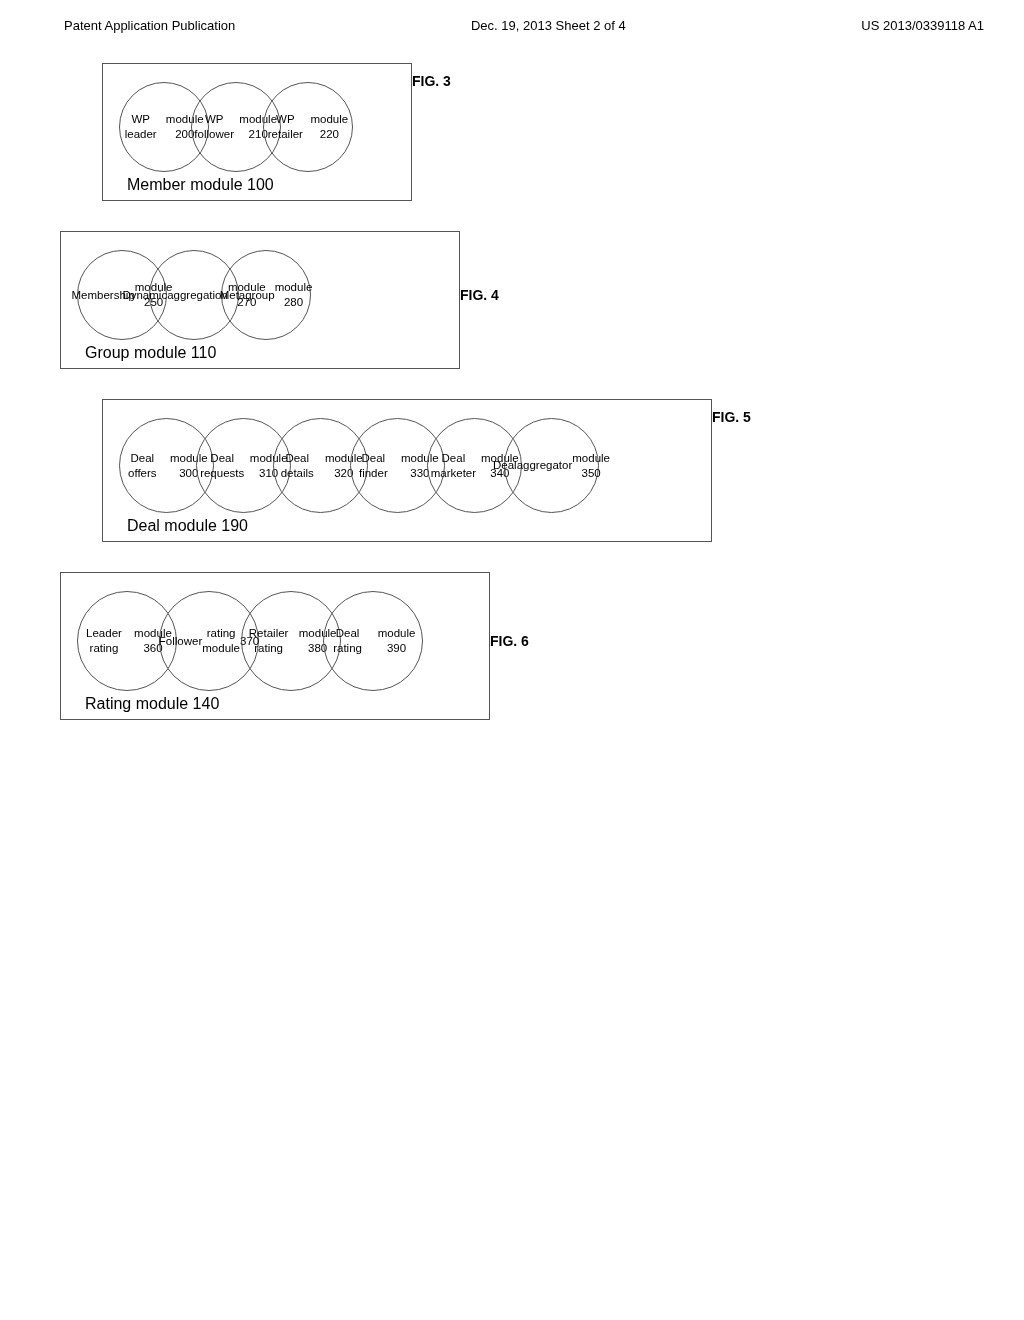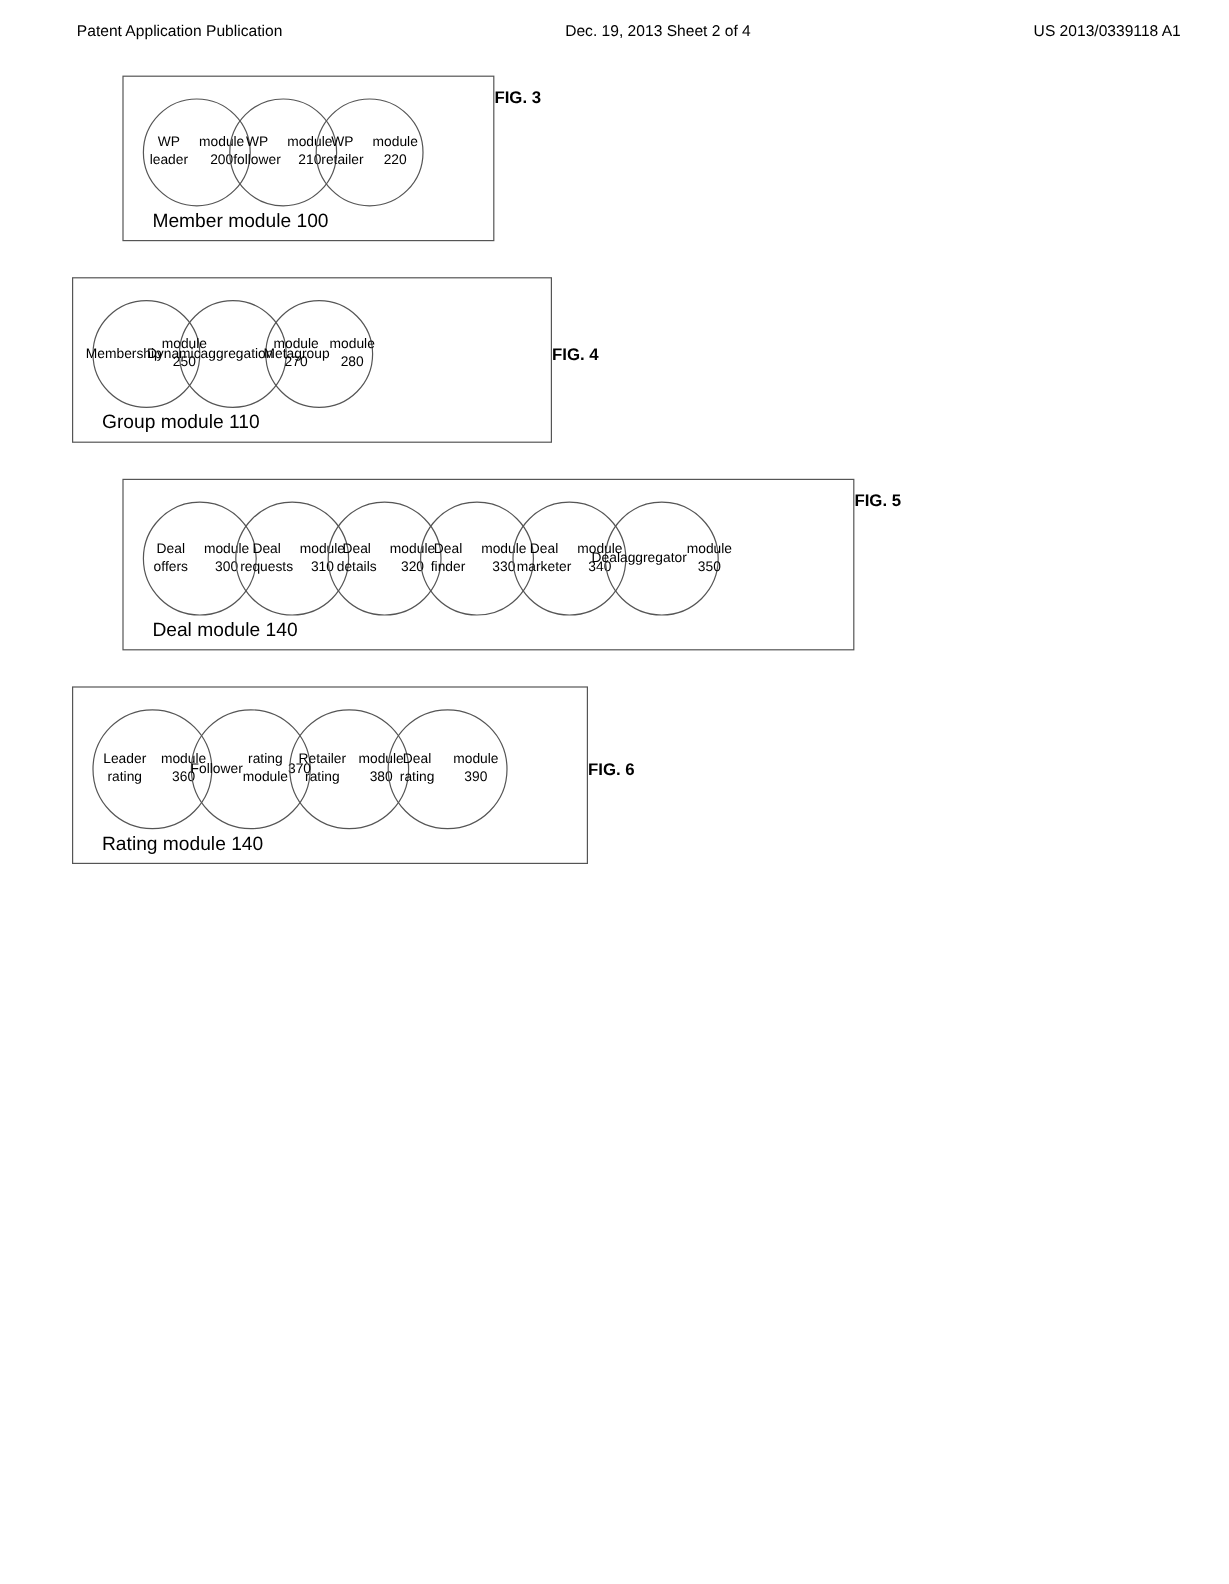--- a/index.html
+++ b/index.html
@@ -212,21 +212,21 @@
             <span>module 340</span>
           </div>
           <div class="circle fig5-circle">
             <span>Deal</span>
             <br>
             <span>aggregator</span>
             <br>
             <span>module 350</span>
           </div>
         </div>
-      <span class="box-label">Deal module 140</span>
+      <span class="box-label">Deal module 190</span>
     </div>
     <div class="fig-caption">FIG. 5</div>
   </div>
 
   <div class="figure-block centered">
     <div class="diagram-box fig6-box">
       <div class="circles-row overlap">
       <div class="circle fig6-circle">
             <span>Leader rating</span>
             <br>

